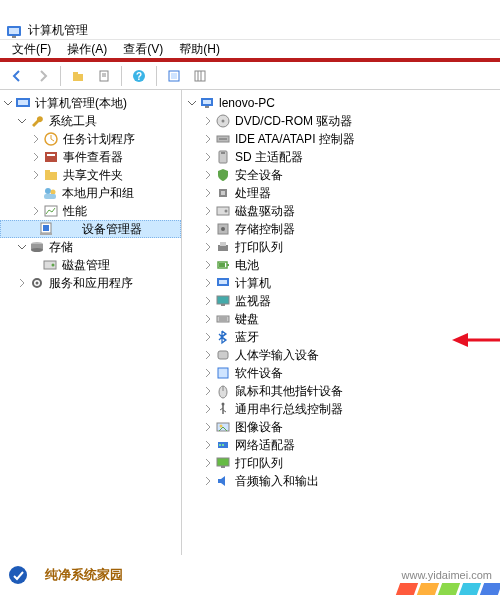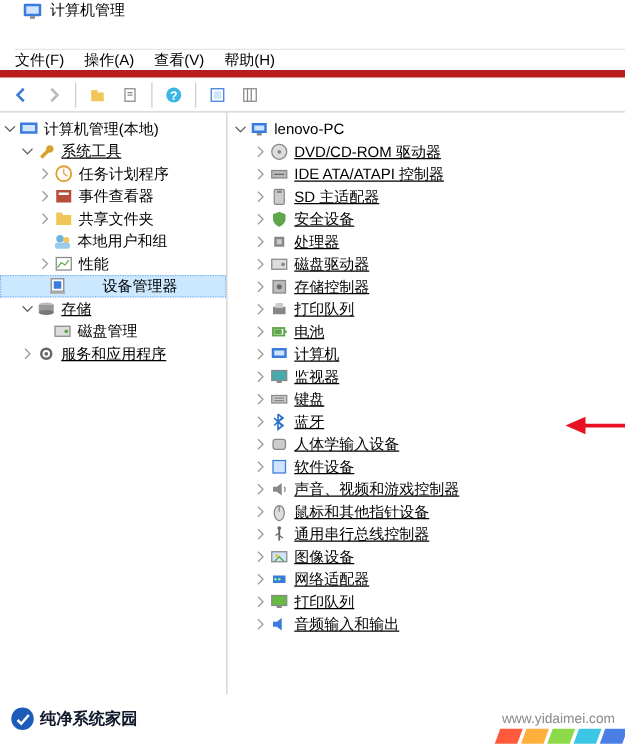--- a/index.html
+++ b/index.html
@@ -1,50 +1,50 @@
 <!DOCTYPE html>
 <html><head>
 <meta charset="utf-8">
 <style>
 * { margin: 0; padding: 0; box-sizing: border-box; font-family: "Segoe UI", "Microsoft YaHei", sans-serif; }
 body { width: 500px; height: 595px; background: #fff; font-size: 12px; color: #000; overflow: hidden; position: relative; }
 
-.titlebar { height: 40px; display: flex; align-items: flex-start; padding: 0 6px; border-bottom: 1px solid #e5e5e5; margin-left: 12px; }
+.titlebar { height: 40px; display: flex; align-items: flex-end; padding: 0 6px; border-bottom: 1px solid #e5e5e5; }
 .titlebar .icon { width: 16px; height: 16px; margin-right: 6px; }
 
-.menubar { height: 22px; display: flex; align-items: center; padding: 0 4px; border-bottom: 6px solid #b91c1c; }
+.menubar { height: 22px; display: flex; align-items: center; padding: 0 4px; border-bottom: 4px solid #b91c1c; }
 .menubar span { padding: 2px 8px; cursor: default; }
 
 .toolbar { height: 28px; display: flex; align-items: center; gap: 4px; padding: 0 6px; border-bottom: 1px solid #d0d0d0; }
 .toolbar .tbtn { width: 22px; height: 22px; display: flex; align-items: center; justify-content: center; border: 1px solid transparent; }
 .toolbar .sep { width: 1px; height: 20px; background: #ccc; margin: 0 2px; }
 
 .body { display: flex; height: calc(100% - 76px - 40px); }
 
 .left-pane { width: 182px; border-right: 1px solid #d0d0d0; overflow: auto; padding: 4px 0; }
 .right-pane { flex: 1; overflow: auto; padding: 4px 0; position: relative; }
 
 .tree-node { display: flex; align-items: center; height: 18px; padding: 1px 2px; cursor: default; white-space: nowrap; }
 .tree-node.selected { background: #cce8ff; border: 1px dotted #7eb4ea; padding: 0 1px; gap: 24px; }
 .tree-node .toggle { width: 12px; height: 12px; display: flex; align-items: center; justify-content: center; margin-right: 1px; }
 .tree-node .spacer { width: 12px; display: inline-block; }
 .tree-node .icon { width: 16px; height: 16px; margin-right: 4px; flex-shrink: 0; }
 .tree-node .label { }
 
 .indent-0 { padding-left: 2px; }
-.indent-1 { padding-left: 16px; text-decoration: underline; }
+.indent-1 { padding-left: 16px; }
 .indent-2 { padding-left: 30px; }
 
 .right-pane .indent-0 { padding-left: 4px; }
 .right-pane .indent-1 { padding-left: 20px; }
 
 .arrow { position: absolute; left: 270px; top: 240px; pointer-events: none; }
 
 .footer { position: absolute; bottom: 0; left: 0; right: 0; height: 40px; background: #fff; display: flex; align-items: center; justify-content: space-between; padding: 0 8px; }
-.footer .logo { display: flex; align-items: center; gap: 4px; font-weight: bold; color: #0f172a; font-size: 13px; }
+.footer .logo { display: flex; align-items: center; gap: 17px; font-weight: bold; color: #a16207; font-size: 13px; }
 .footer .url { color: #888; font-size: 11px; }
 .footer .stripes { display: flex; gap: 3px; position: absolute; right: 0; bottom: 0; }
 .footer .stripes span { width: 18px; height: 12px; transform: skewX(-20deg); }
 .footer .stripes span:nth-child(1){background:#ff5a3c;} .footer .stripes span:nth-child(2){background:#ffb03c;}
 .footer .stripes span:nth-child(3){background:#8cd94a;} .footer .stripes span:nth-child(4){background:#3cc6e6;}
 .footer .stripes span:nth-child(5){background:#4a7fe6;}
 
 svg { display: block; }
 </style>
 </head>
@@ -492,34 +492,20 @@
             <svg width="10" height="10">
               <path d="M3 1 L7 5 L3 9" stroke="#999" fill="none"></path>
             </svg>
           </span>
           <span class="icon">
             <svg width="16" height="16">
               <rect x="3" y="3" width="10" height="10" fill="#cfe4ff" stroke="#3b7bdb"></rect>
             </svg>
           </span>
           <span class="label">软件设备</span>
-        </div>
-        <div class="tree-node indent-1">
-          <span class="toggle">
-            <svg width="10" height="10">
-              <path d="M3 1 L7 5 L3 9" stroke="#999" fill="none"></path>
-            </svg>
-          </span>
-          <span class="icon">
-            <svg width="16" height="16">
-              <path d="M3 6 H6 L10 3 V13 L6 10 H3 Z" fill="#888"></path>
-              <path d="M12 6 C13 7 13 9 12 10" stroke="#888" fill="none"></path>
-            </svg>
-          </span>
-          <span class="label">声音、视频和游戏控制器</span>
         </div>
         <div class="tree-node indent-1">
           <span class="toggle">
             <svg width="10" height="10">
               <path d="M3 1 L7 5 L3 9" stroke="#999" fill="none"></path>
             </svg>
           </span>
           <span class="icon">
             <svg width="16" height="16">
               <ellipse cx="8" cy="9" rx="4" ry="6" fill="#ddd" stroke="#888"></ellipse>

